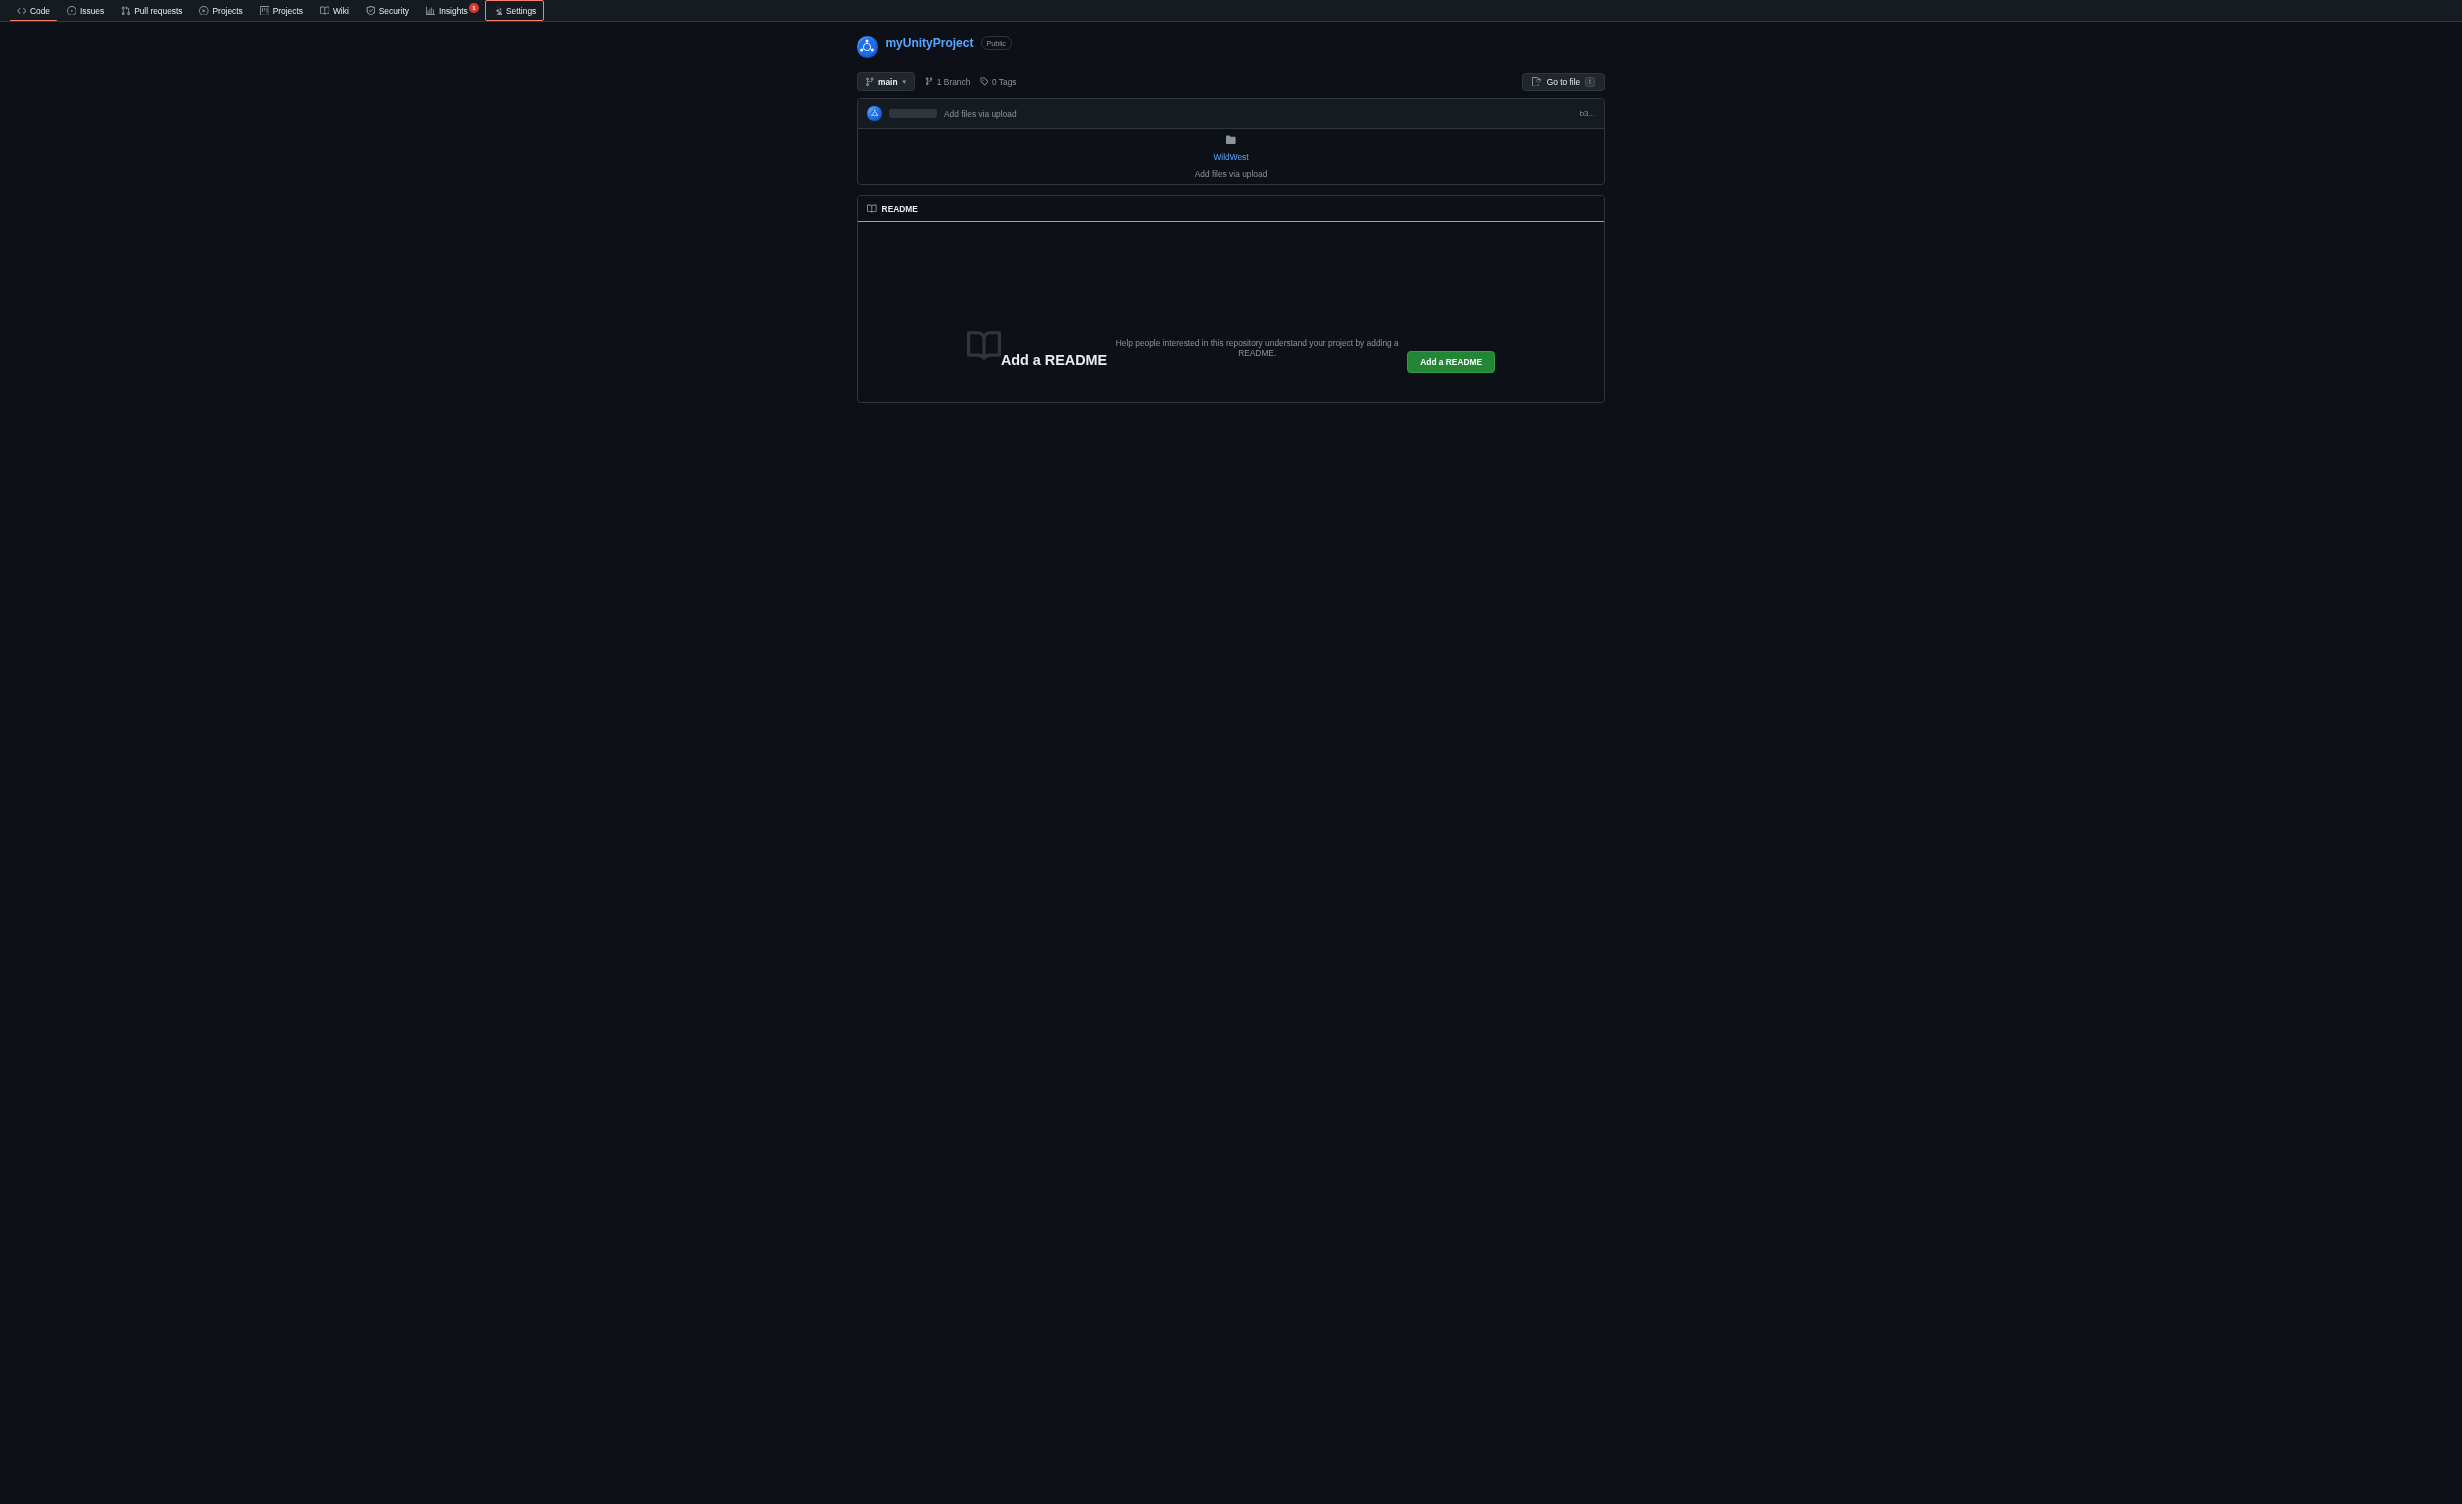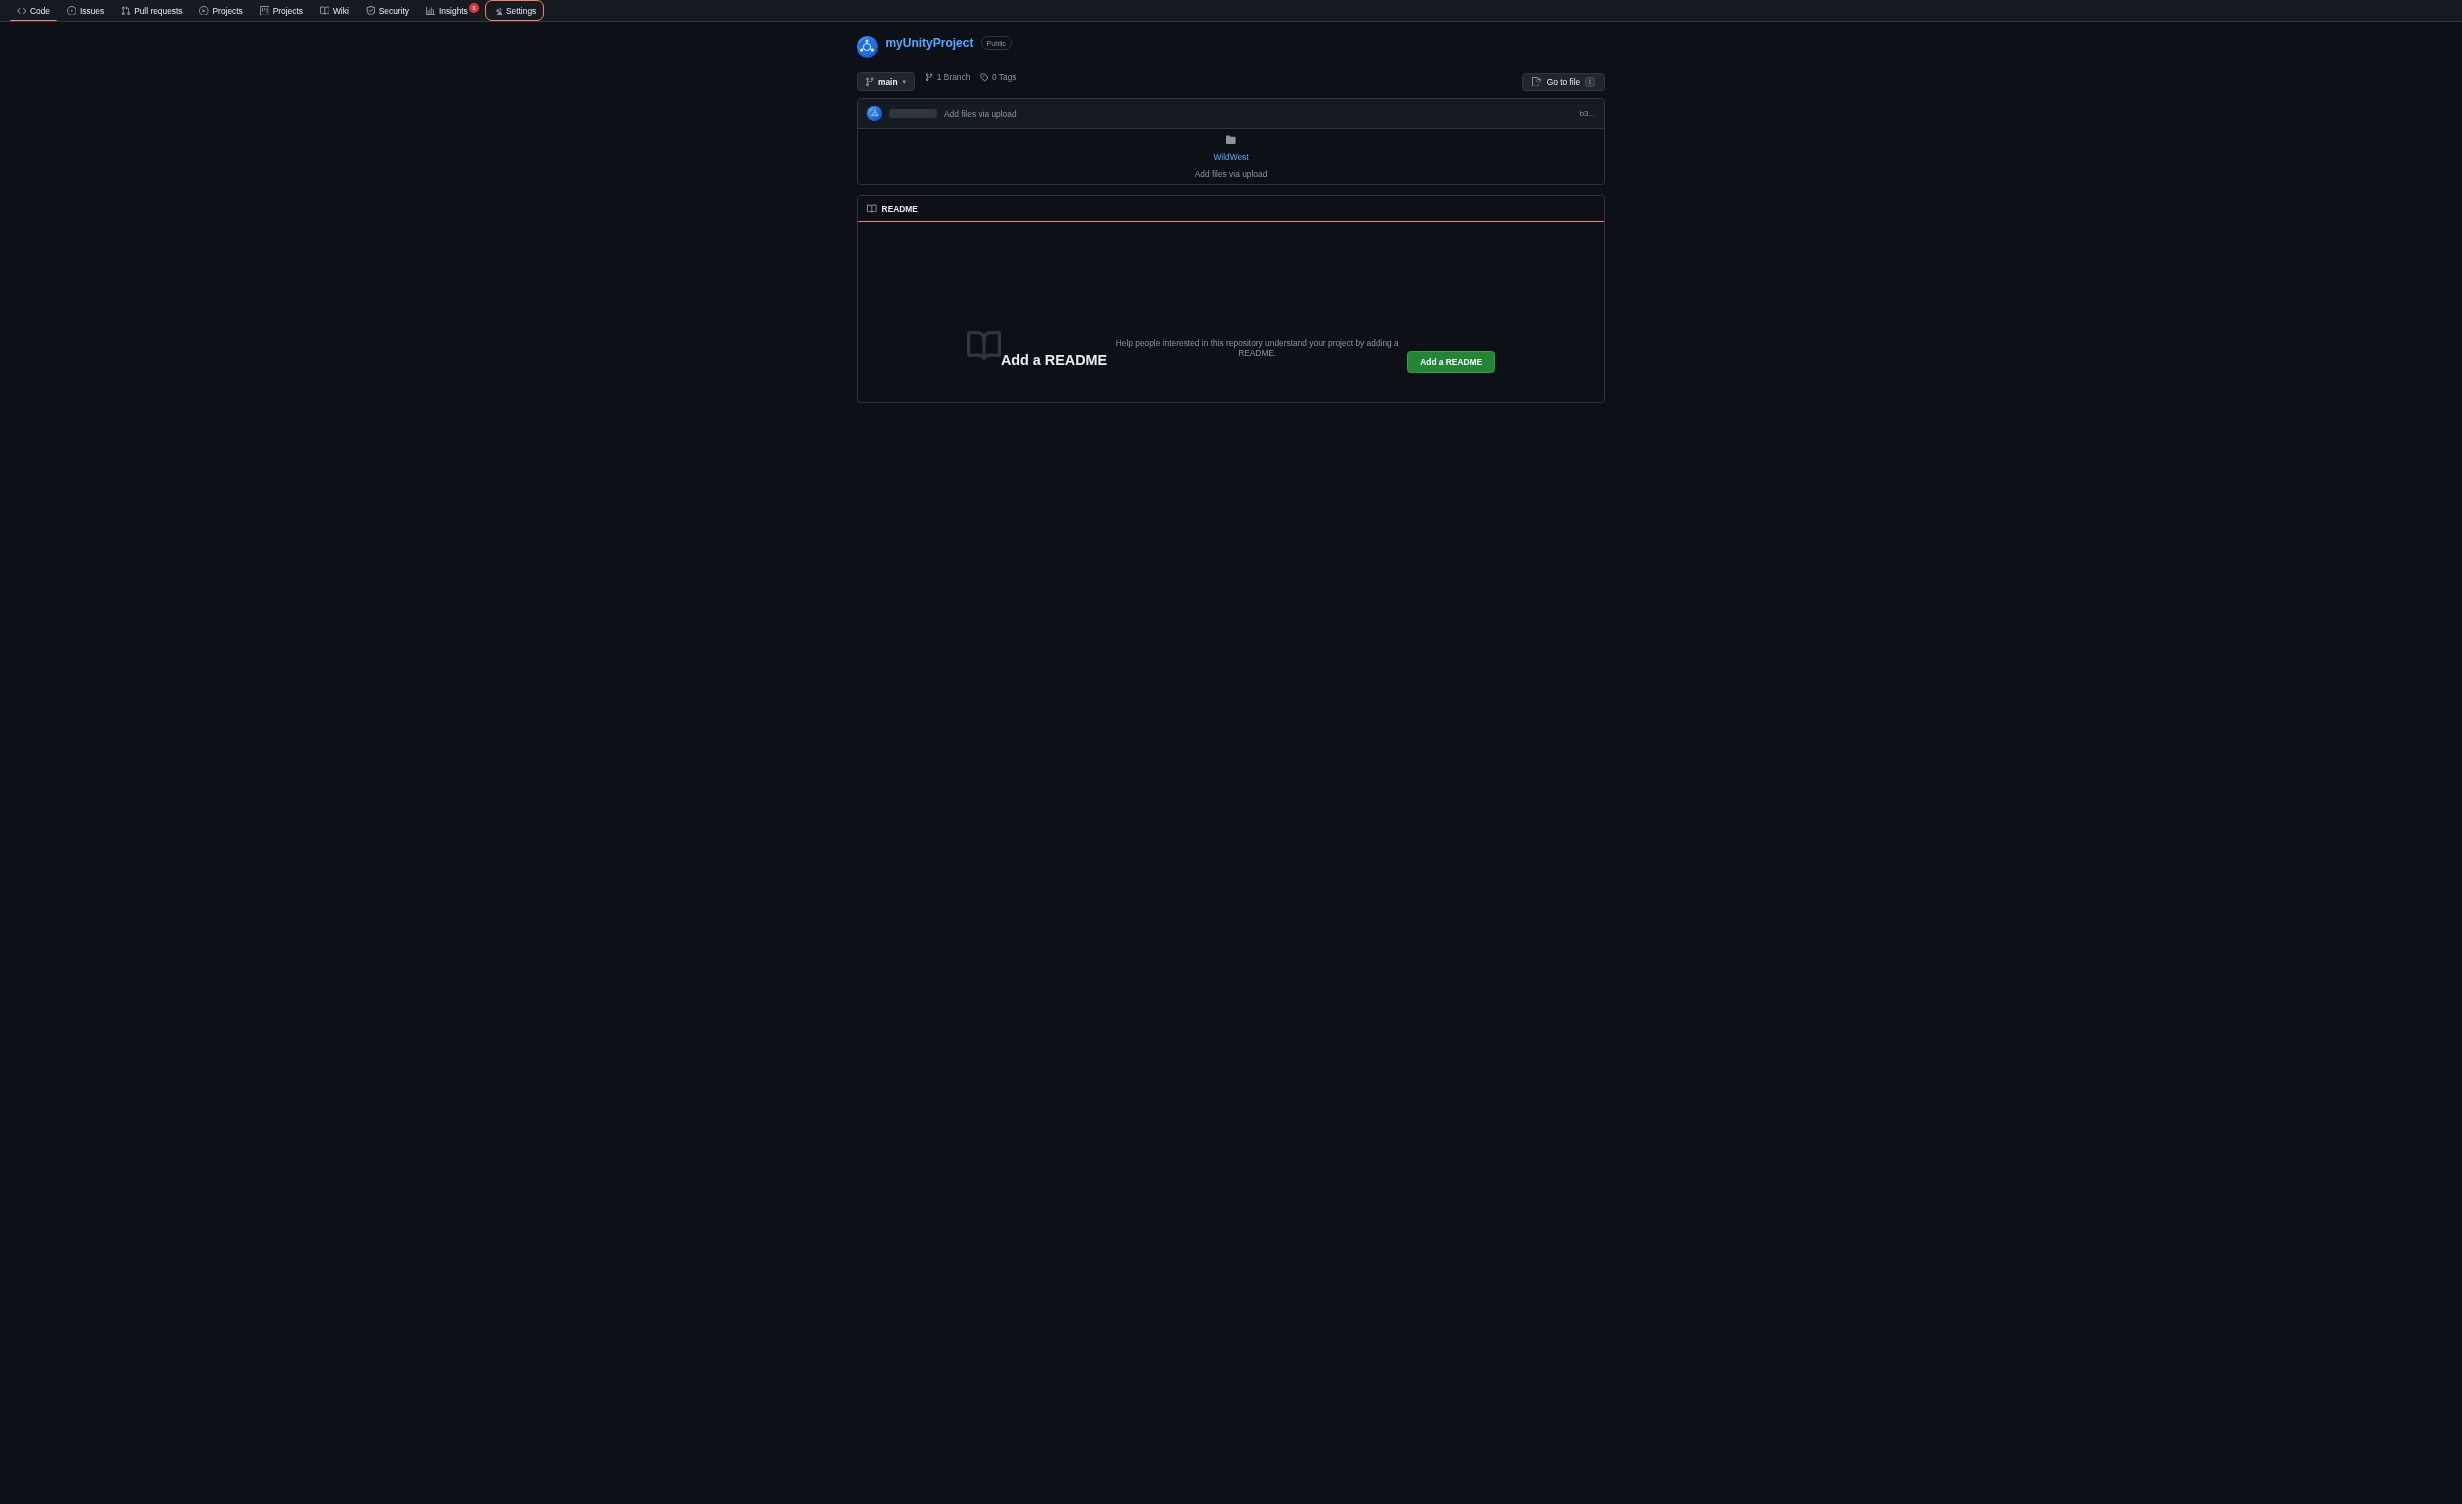--- a/index.html
+++ b/index.html
@@ -43,21 +43,21 @@
       position: absolute;
       bottom: -0.6px;
       left: 0;
       right: 0;
       height: 1.2px;
       background-color: #f78166;
       border-radius: 1.2px 1.2px 0 0;
     }
     .nav-item.settings-active {
       border: 1.2px solid #f78166;
-      border-radius: 7px;
+      border-radius: 2px;
       text-align: center;
     }
     .nav-icon {
       display: inline-flex;
       align-items: center;
       justify-content: center;
       font-size: 8.4px;
       color: #8b949e;
     }
     .notification-badge {
@@ -122,21 +122,21 @@
 
     
     .branch-row {
       display: flex;
       align-items: center;
       justify-content: space-between;
       margin-bottom: 7.2px;
     }
     .branch-left {
       display: flex;
-      align-items: flex-start;
+      align-items: center;
       gap: 9.6px;
     }
     .branch-selector {
       display: flex;
       align-items: center;
       gap: 3.6px;
       padding: 3px 7.2px;
       background-color: #21262d;
       border: 0.6px solid #30363d;
       border-radius: 3.6px;

